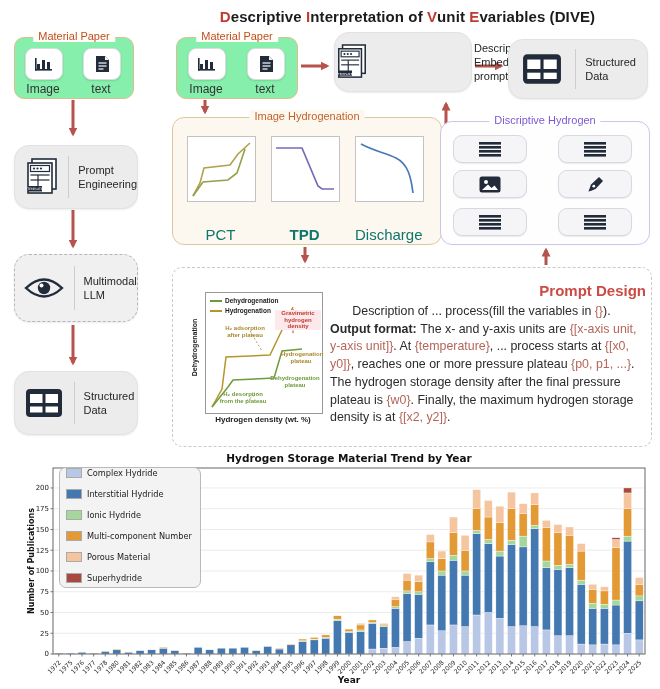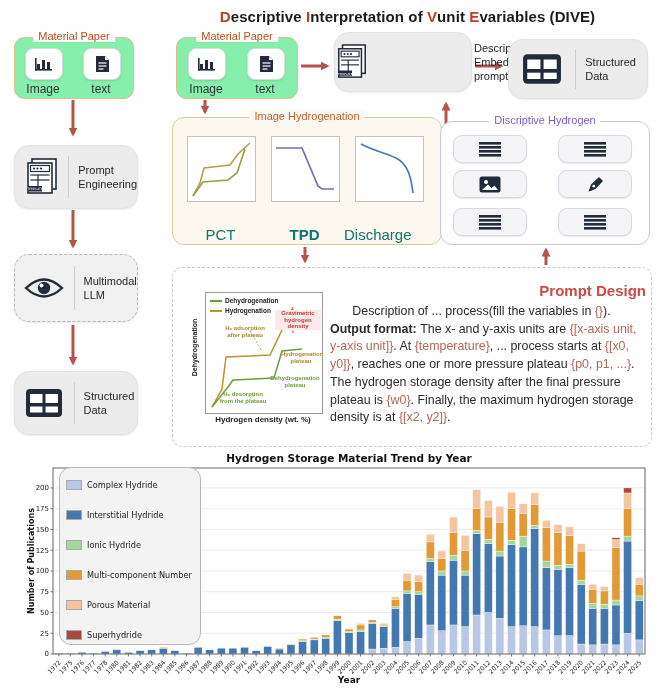--- a/index.html
+++ b/index.html
@@ -55,21 +55,21 @@
   #hyd-xlabel{position:absolute;left:22px;top:127px;width:116px;text-align:center;font-size:8px;font-weight:700;color:#222;}
   .hyd-leg{position:absolute;left:4px;font-size:6.5px;font-weight:700;color:#222;display:flex;align-items:center;gap:3px;}
   .hyd-leg .sw{display:inline-block;width:12px;height:2px;}
   .ann{position:absolute;font-size:6px;font-weight:700;line-height:1.1;text-align:center;}
   .ann.olive{color:#a8892c;}
   .ann.green{color:#6f9b3c;}
   .ann.red{color:#c0392b;background:#fde8ec;padding:0 1px;}
   
   #chartwrap{position:absolute;left:25px;top:450px;width:632px;height:239px;}
   #legend{position:absolute;left:34px;top:17px;background:#f3f3f3;border:1px solid #b9b9b9;
-     border-radius:12px;padding:12px 8px 4px 6px;display:flex;flex-direction:column;gap:20px;z-index:2;}
+     border-radius:7px;padding:0 8px 4px 6px;display:flex;flex-direction:column;gap:11px;z-index:2;}
   .leg-row{display:flex;align-items:center;gap:5px;font-size:8.2px;color:#1a1a1a;
      font-family:"DejaVu Sans",sans-serif;}
   .leg-sw{width:14px;height:8px;border:0.5px solid #aaa;}
 </style>
 </head>
 <body>
 
 <div id="canvas">
 
   <div id="main-title"><span class="seg-red">D</span><span>escriptive </span><span class="seg-red">I</span><span>nterpretation of </span><span class="seg-red">V</span><span>unit </span><span class="seg-red">E</span><span>variables (</span><span class="seg-bold">DIVE</span><span>)</span></div>
@@ -247,21 +247,21 @@
         <polyline points="4,11 30,11 46,49 50,52 62,52" fill="none" stroke="#7b68b5" stroke-width="1.7"></polyline>
       </svg>
     </div>
     <div class="minichart" style="left:182px;">
       <svg width="67" height="64" viewBox="0 0 67 64">
         <path d="M5 7 C 18 14 30 16 40 21 C 52 27 55 40 57 56" fill="none" stroke="#4a7ab5" stroke-width="1.7"></path>
       </svg>
     </div>
     <span class="mclabel" style="left:14px;">PCT</span>
     <span class="mclabel" style="left:98px;font-weight:bold;">TPD</span>
-    <span class="mclabel" style="left:171px;">Discharge</span>
+    <span class="mclabel" style="left:182px;">Discharge</span>
   </div>
 
   <div id="descemb">
     <span class="boxlabel">Discriptive Hydrogen</span>
     <div class="pill" style="left:12px;top:13px;">
       <svg width="22" height="16" viewBox="0 0 22 16">
         <g fill="#212b3a">
             <rect y="1" width="22" height="2.6"></rect>
             <rect y="5" width="22" height="2.6"></rect>
             <rect y="9" width="22" height="2.6"></rect>

